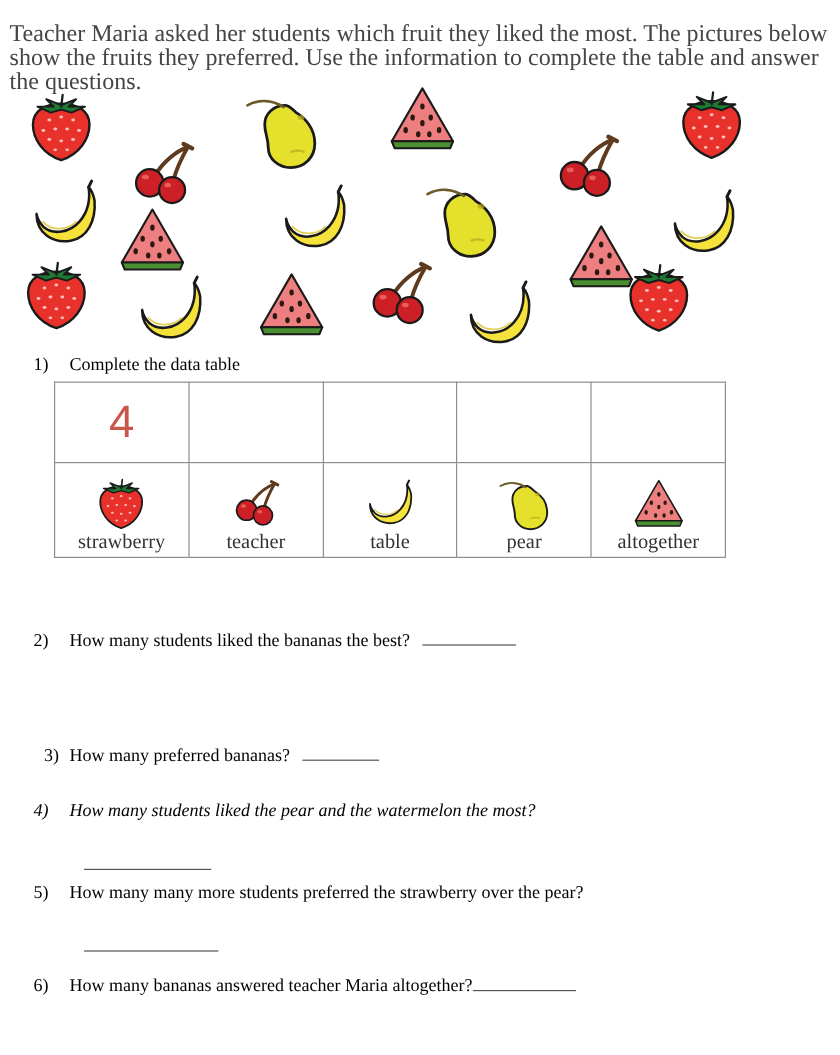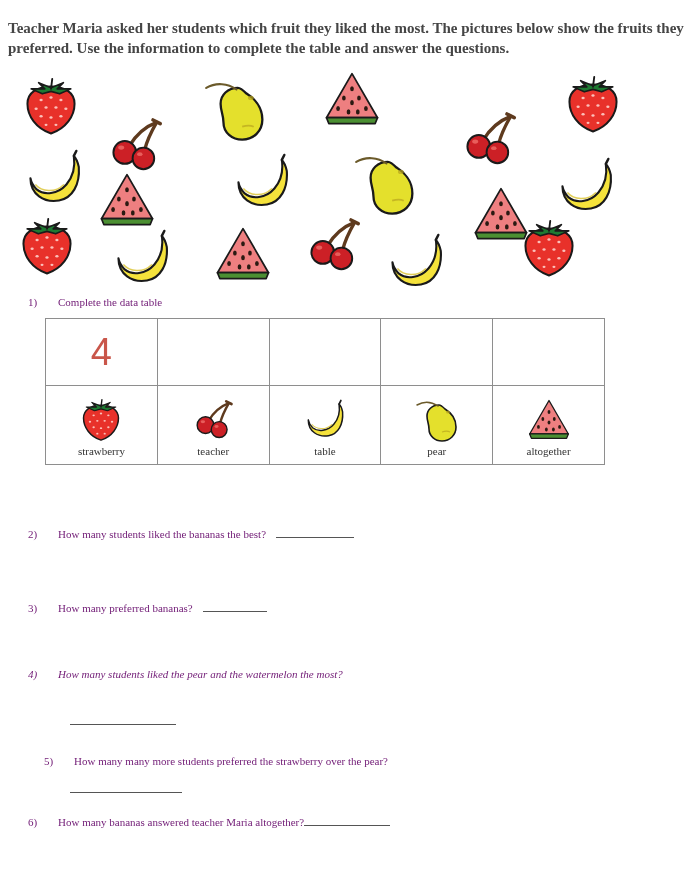--- a/index.html
+++ b/index.html
@@ -8,30 +8,30 @@
     background:#ffffff;
     font-family:"Liberation Serif", serif;
     color:#3a3a3a;
     position:relative;
     overflow:hidden;
   }
 
   
   .intro{
     position:absolute;left:8px;top:18px;width:684px;
-    font-size:15px;line-height:20px;color:#454545;font-weight:bold;
+    font-size:20px;line-height:20px;color:#454545;
   }
 
   
   .fruit-field{position:absolute;left:0;top:66px;width:700px;height:222px;}
   .fruit{position:absolute;}
   .fruit svg{display:block;width:100%;height:100%;overflow:visible;}
 
   
-  .q{position:absolute;font-size:11px;color:#701a75;white-space:nowrap;}
+  .q{position:absolute;font-size:15px;color:#000000;white-space:nowrap;}
   .q .num{display:inline-block;width:30px;}
   .blank{
     display:inline-block;border-bottom:1.4px solid #555;
     vertical-align:baseline;height:13px;
   }
   .blank-row{position:absolute;}
 
   
   .data-table{
     position:absolute;left:45px;top:318px;width:560px;
@@ -39,21 +39,21 @@
   }
   .data-table td{
     border:1px solid #8e8e8e;
     text-align:center;vertical-align:bottom;
     padding:0;
   }
   .tally-row td{height:66px;vertical-align:middle;}
   .icon-row td{height:76px;padding-bottom:2px;}
   .cell-icon{height:50px;display:flex;align-items:center;justify-content:center;}
   .cell-icon svg{overflow:visible;}
-  .cell-label{font-size:11px;color:#333;line-height:15px;padding-bottom:3px;}
+  .cell-label{font-size:17px;color:#333;line-height:15px;padding-bottom:3px;}
   .traced{
     font-family:"Liberation Sans", sans-serif;
     font-size:38px;color:#c0392b;opacity:.85;
     line-height:1;
   }
 </style>
 </head>
 <body>
 
 <div class="intro">Teacher Maria asked her students which fruit they liked the most. The pictures below show the fruits they preferred. Use the information to complete the table and answer the questions.</div>
@@ -395,32 +395,32 @@
       <div class="cell-label">altogether</div>
     </td>
   </tr>
 </tbody>
   </table>
 
 <div class="q" style="left:28px;top:524px;">
   <span class="num">2)</span><span>How many students liked the bananas the best?</span><span class="blank" style="width:78px;margin-left:10px;"></span>
 </div>
 
-<div class="q" style="left:28px;top:598px;">
+<div class="q" style="left:28px;top:620px;text-align:center;">
   <span class="num">3)</span><span>How many preferred bananas?</span><span class="blank" style="width:64px;margin-left:10px;"></span>
 </div>
 
 <div class="q" style="left:28px;top:668px;font-style:italic;">
   <span class="num">4)</span><span>How many students liked the pear and the watermelon the most?</span>
 </div>
 <div class="blank-row" style="left:70px;top:711px;">
   <span class="blank" style="width:106px;"></span>
 </div>
 
-<div class="q" style="left:44px;top:736px;margin-top:19px;">
+<div class="q" style="left:28px;top:736px;">
   <span class="num">5)</span><span>How many many more students preferred the strawberry over the pear?</span>
 </div>
 <div class="blank-row" style="left:70px;top:779px;">
   <span class="blank" style="width:112px;"></span>
 </div>
 
 <div class="q" style="left:28px;top:812px;">
   <span class="num">6)</span><span>How many bananas answered teacher Maria altogether?</span><span class="blank" style="width:86px;"></span>
 </div>
 

